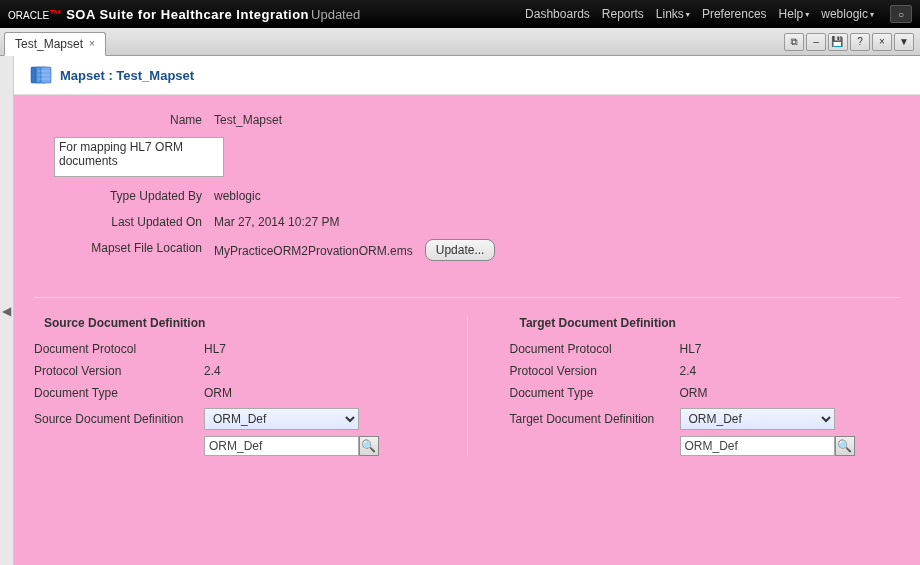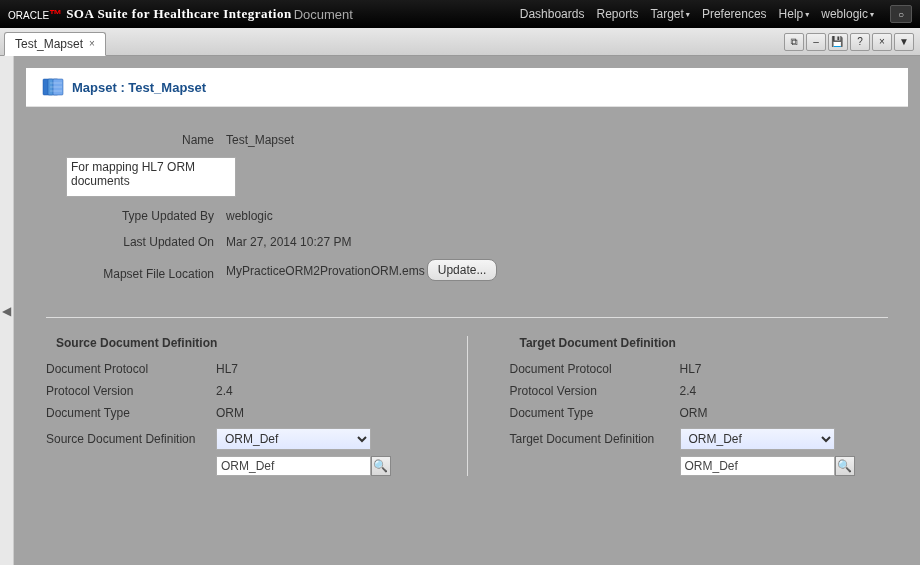--- a/index.html
+++ b/index.html
@@ -23,21 +23,20 @@
       margin-right: 4px;
     }
 
     .oracle-logo span { color: white; font-size: 10px; font-weight: normal; }
 
     .app-title {
       color: white;
       font-size: 13px;
       font-weight: bold;
       letter-spacing: 0.5px;
-      font-family: Liberation Serif, serif;
     }
 
     .app-subtitle {
       color: #aaaaaa;
       font-size: 13px;
       margin-left: 2px;
     }
 
     .nav-spacer { flex: 1; }
 
@@ -162,23 +161,23 @@
       align-items: center;
       justify-content: center;
       cursor: pointer;
       color: #666;
       font-size: 10px;
     }
 
     
     .content-panel {
       flex: 1;
-      padding: 12px;
+      padding: 0;
       overflow-y: auto;
-      background: #a3a3a3;
+      background: #f9a8d4;
     }
 
     
     .page-heading {
       display: flex;
       align-items: center;
       gap: 6px;
       padding: 10px 16px;
       border-bottom: 1px solid #e0e0e0;
       background: white;
@@ -195,23 +194,22 @@
       color: #1a4f8a;
     }
 
     
     .form-section {
       padding: 16px 40px;
     }
 
     .form-row {
       display: flex;
-      align-items: flex-end;
+      align-items: flex-start;
       margin-bottom: 10px;
-      margin-top: 8px;
     }
 
     .form-label {
       width: 160px;
       text-align: right;
       padding-right: 12px;
       color: #333;
       font-size: 12px;
       padding-top: 2px;
       flex-shrink: 0;
@@ -230,21 +228,21 @@
       resize: none;
       font-size: 12px;
       padding: 2px 4px;
       color: #333;
       background: white;
     }
 
     .form-file-location {
       display: flex;
       align-items: center;
-      gap: 2px;
+      gap: 12px;
     }
 
     .update-btn {
       background: linear-gradient(to bottom, #f5f5f5, #e0e0e0);
       border: 1px solid #888;
       border-radius: 8px;
       padding: 3px 10px;
       cursor: pointer;
       font-size: 12px;
       color: #333;
@@ -346,27 +344,27 @@
     }
   </style>
 </head>
 <body>
 
 <div class="top-nav">
   <span class="oracle-logo">
     <span>ORACLE</span>™
   </span>
   <span class="app-title">SOA Suite for Healthcare Integration</span>
-  <span class="app-subtitle">Document</span>
+  <span class="app-subtitle">Updated</span>
   <div class="nav-spacer"></div>
   <div class="nav-links">
     <span class="nav-link">Dashboards</span>
     <span class="nav-link">Reports</span>
     <span class="nav-link-with-arrow">
-      <span>Target</span>
+      <span>Links</span>
       <span class="nav-arrow">▾</span>
     </span>
     <span class="nav-link">Preferences</span>
     <span class="nav-link-with-arrow">
       <span>Help</span>
       <span class="nav-arrow">▾</span>
     </span>
     <span class="nav-link-with-arrow">
       <span>weblogic</span>
       <span class="nav-arrow">▾</span>

